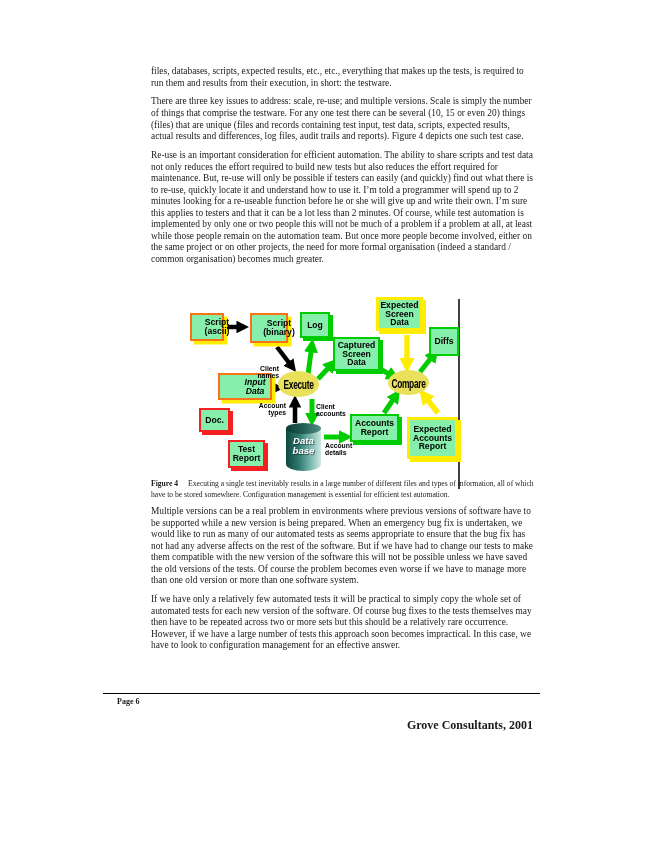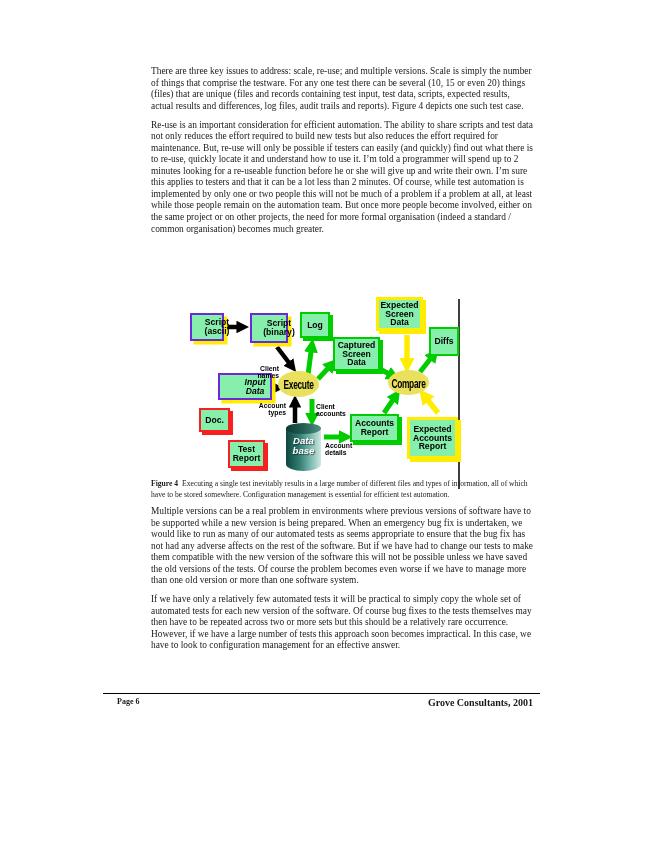--- a/index.html
+++ b/index.html
@@ -16,21 +16,21 @@
   .text-col{position:absolute;left:151px;top:66px;width:383px;
             font-size:9.4px;line-height:11.55px;text-align:left;}
   .text-col p{margin:0 0 7.4px 0;}
   
   .figure{position:absolute;left:150px;top:295px;width:320px;height:205px;}
   .fig-svg{position:absolute;left:0;top:0;}
   .dbox{position:absolute;box-sizing:border-box;background:#86efac;
         display:flex;align-items:center;justify-content:center;text-align:center;
         font-family:"Liberation Sans", sans-serif;font-weight:bold;font-size:8.6px;
         line-height:1.04;white-space:pre-line;color:#000;z-index:2;}
-  .b-black{border:2px solid #6d28d9;box-shadow:3.5px 3.5px 0 var(--yellow);padding-left:20px;}
+  .b-black{border:2px solid #f97316;box-shadow:3.5px 3.5px 0 var(--yellow);padding-left:20px;}
   .b-green{border:2.5px solid var(--green);box-shadow:3px 3px 0 var(--green);}
   .b-green-plain{border:2.5px solid var(--green);}
   .b-yellow{border:3px solid var(--yellow);box-shadow:3px 3px 0 var(--yellow);}
   .b-red{border:2.5px solid var(--red);box-shadow:3px 3px 0 var(--red);}
   .ellipse{position:absolute;background:var(--ellipse);border-radius:50%;
            display:flex;align-items:center;justify-content:center;z-index:2;
            font-family:"Liberation Sans", sans-serif;font-weight:bold;font-size:8.4px;color:#000;}
   .ellipse span{display:inline-block;transform:scaleY(1.55);letter-spacing:-0.3px;}
   .dlabel{position:absolute;font-family:"Liberation Sans", sans-serif;font-weight:bold;
           font-size:6.8px;line-height:1.1;white-space:pre-line;color:#000;z-index:3;}
@@ -42,33 +42,34 @@
             border-radius:0 0 50% 50% / 0 0 7px 7px;}
   .cyl-top{position:absolute;left:0;right:0;top:0;height:11px;border-radius:50%;
            background:linear-gradient(90deg,#0b3a33,#235f56 50%,#548f85);}
   .cyl-text{position:absolute;left:0;width:100%;top:13px;text-align:center;color:#fff;
             font-family:"Liberation Sans", sans-serif;font-weight:bold;font-style:italic;
             font-size:9.6px;line-height:1.08;white-space:pre-line;
             text-shadow:1px 1px 1px rgba(0,0,0,.55);z-index:3;}
   
   .caption{position:absolute;left:151px;top:479px;width:392px;
            font-size:7.6px;line-height:1.42;}
-  .caption .cap-label{font-weight:bold;margin-right:4px;}
+  .caption .cap-label{font-weight:bold;margin-right:10px;}
   
   .footer-line{position:absolute;left:103px;top:693px;width:437px;height:0;
                border-top:1.6px solid #000;}
   .footer-left{position:absolute;left:117px;top:697px;font-size:8px;font-weight:bold;}
-  .footer-right{position:absolute;right:117px;top:697px;font-size:10px;font-weight:bold;text-align:right;margin-left:12px;}
+  .footer-right{position:absolute;right:117px;top:718px;font-size:12px;font-weight:bold;text-align:right;margin-left:12px;}
 </style>
 </head>
 <body>
 
 <div class="page">
 
   <div class="text-col">
+    <p>files, databases, scripts, expected results, etc., etc., everything that makes up the tests, is required to run them and results from their execution, in short: the testware.</p>
     <p>There are three key issues to address: scale, re-use; and multiple versions. Scale is simply the number of things that comprise the testware. For any one test there can be several (10, 15 or even 20) things (files) that are unique (files and records containing test input, test data, scripts, expected results, actual results and differences, log files, audit trails and reports). Figure 4 depicts one such test case.</p>
     <p>Re-use is an important consideration for efficient automation. The ability to share scripts and test data not only reduces the effort required to build new tests but also reduces the effort required for maintenance. But, re-use will only be possible if testers can easily (and quickly) find out what there is to re-use, quickly locate it and understand how to use it. I’m told a programmer will spend up to 2 minutes looking for a re-useable function before he or she will give up and write their own. I’m sure this applies to testers and that it can be a lot less than 2 minutes. Of course, while test automation is implemented by only one or two people this will not be much of a problem if a problem at all, at least while those people remain on the automation team. But once more people become involved, either on the same project or on other projects, the need for more formal organisation (indeed a standard / common organisation) becomes much greater.</p>
   </div>
 
   <div class="figure">
 
     <svg class="fig-svg" width="320" height="205" viewBox="0 0 320 205">
       <defs>
         <marker id="ah-b" viewBox="0 0 10 10" refX="6" refY="5" markerWidth="2.8" markerHeight="2.8" orient="auto">
           <path d="M0,0 L10,5 L0,10 z" fill="#000"></path>

